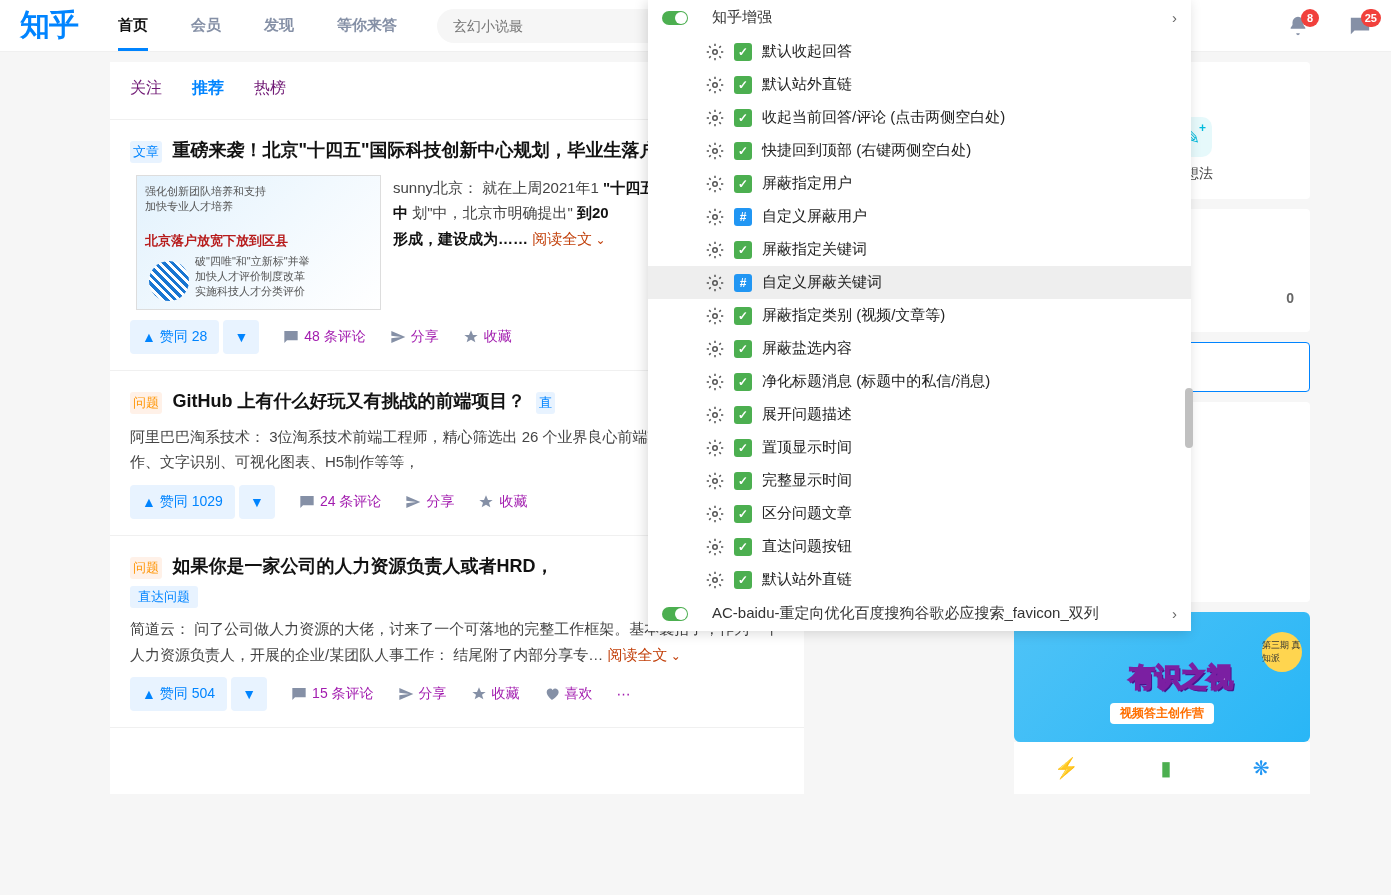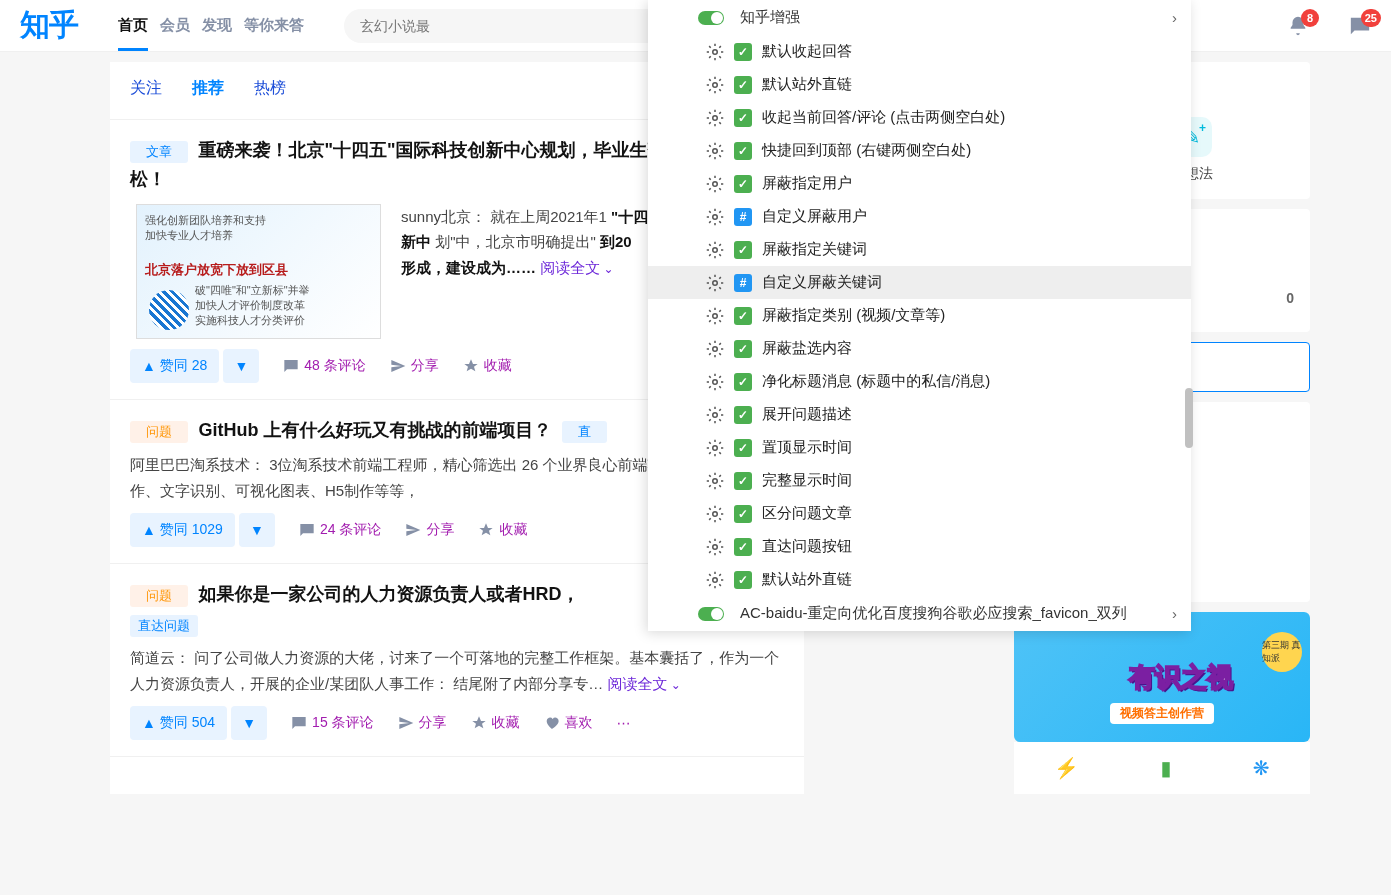--- a/index.html
+++ b/index.html
@@ -1,54 +1,54 @@
 <!DOCTYPE html>
 <html><head>
 <meta charset="utf-8">
 <style>
 * { margin:0; padding:0; box-sizing:border-box; font-family:-apple-system,BlinkMacSystemFont,"PingFang SC","Microsoft YaHei",sans-serif; }
 body { background:#f6f6f6; width:1391px; height:895px; overflow:hidden; position:relative; }
 
 
 .header { height:52px; background:#fff; border-bottom:1px solid #f0f0f0; display:flex; align-items:center; padding:0 20px; }
 .logo { color:#0084ff; font-size:30px; font-weight:700; margin-right:40px; letter-spacing:-1px; }
-.nav-tabs { display:flex; gap:12px; height:100%; align-items:flex-end; }
+.nav-tabs { display:flex; gap:43px; height:100%; align-items:flex-end; }
 .nav-tab { color:#8590a6; font-size:15px; height:100%; display:flex; align-items:center; cursor:pointer; position:relative;font-weight:bold; }
 .nav-tab.active { color:#121212; font-weight:600; }
 .nav-tab.active::after { content:""; position:absolute; bottom:0; left:0; right:0; height:3px; background:#0084ff; }
 .search-wrap { margin-left:40px; flex:1; max-width:500px; }
 .search-box { width:100%; height:34px; background:#f6f6f6; border-radius:20px; border:none; padding:0 16px; color:#8590a6; font-size:14px; outline:none; }
 .header-icons { margin-left:auto; display:flex; gap:40px; align-items:center; }
 .icon-badge { position:relative; }
 .badge { position:absolute; top:-6px; right:-10px; background:#f1403c; color:#fff; font-size:11px; min-width:18px; height:18px; border-radius:9px; display:flex; align-items:center; justify-content:center; padding:0 4px; font-weight:600; }
 
 
 .container { display:flex; gap:10px; padding:10px 0 0 110px; }
 .main-col { width:694px; background:#fff; }
 .side-col { width:296px; margin-left:200px; }
 
 
 .feed-tabs { display:flex; gap:30px; padding:16px 20px; border-bottom:1px solid #f0f0f0; }
-.feed-tab { font-size:16px; color:#1d4ed8; cursor:pointer; padding-bottom:4px; }
+.feed-tab { font-size:16px; color:#701a75; cursor:pointer; padding-bottom:4px; }
 .feed-tab.active { color:#0084ff; font-weight:600; }
 
 
 .feed-item { padding:16px 20px; border-bottom:1px solid #f0f0f0; }
-.item-tag { display:inline-block; padding:0 16px; height:22px; line-height:22px; border-radius:3px; font-size:13px; margin-right:6px; }
+.item-tag { display:inline-block; padding:0 3px; height:22px; line-height:22px; border-radius:3px; font-size:13px; margin-right:6px; }
 .tag-article { background:#e8f3ff; color:#0084ff; }
 .tag-question { background:#fff1e8; color:#ff9607; }
 .tag-direct { background:#e8f3ff; color:#0084ff; display:inline-block; padding:2px 8px; border-radius:3px; font-size:13px; margin-top:6px; }
 .item-title { font-size:18px; font-weight:700; color:#121212; line-height:1.6; display:inline; }
-.item-body { display:flex; gap:20px; margin-top:10px;padding-left:6px; }
+.item-body { display:flex; gap:12px; margin-top:10px;padding-left:6px; }
 .thumb { width:245px; height:135px; background:linear-gradient(135deg,#e3f2fd,#fff); border:1px solid #ddd; flex-shrink:0; padding:8px; font-size:11px; color:#555; overflow:hidden; position:relative; }
 .thumb .bj { color:#b71c1c; font-weight:bold; font-size:13px; margin-top:18px; }
 .thumb .globe { width:40px; height:40px; border-radius:50%; background:repeating-linear-gradient(45deg,#1976d2,#1976d2 3px,#fff 3px,#fff 6px); position:absolute; bottom:8px; left:12px; }
 .excerpt { font-size:15px; color:#444; line-height:1.7; }
 .excerpt b { font-weight:700; color:#121212; }
-.read-more { color:#6d28d9; cursor:pointer; }
+.read-more { color:#c2410c; cursor:pointer; }
 .read-more::after { content:" ⌄"; font-size:12px; }
 .actions { display:flex; align-items:center; gap:24px; margin-top:10px; }
 .vote { display:flex; gap:4px; }
 .vote-btn { background:#e8f3ff; color:#0084ff; border:none; height:34px; padding:0 12px; border-radius:4px; font-size:14px; font-weight:500; cursor:pointer; display:flex; align-items:center; gap:4px; }
 .vote-down { width:36px; justify-content:center; }
 .action-link { color:#a21caf; font-size:14px; display:flex; align-items:center; gap:5px; cursor:pointer; }
 
 
 .side-card { background:#fff; border-radius:4px; padding:16px; margin-bottom:10px; }
 .draft { color:#444; font-size:15px; margin-bottom:20px; }
@@ -59,21 +59,21 @@
 .stats-big { font-size:20px; font-weight:700; color:#121212; text-align:center; margin:6px 0; }
 .promo { height:130px; background:linear-gradient(135deg,#4fc3f7,#29b6f6); border-radius:6px; position:relative; overflow:hidden; display:flex; align-items:center; justify-content:center; }
 .promo-text { font-size:26px; font-weight:900; color:#fff; -webkit-text-stroke:2px #7b1fa2; text-shadow:2px 2px 0 #4a148c;margin-left:38px; }
 .promo-sub { position:absolute; bottom:18px; background:#fff; color:#ff6f00; padding:2px 10px; border-radius:4px; font-size:12px; font-weight:600; }
 .promo-badge { position:absolute; top:20px; right:8px; width:40px; height:40px; border-radius:50%; background:#ffd54f; font-size:9px; display:flex; align-items:center; justify-content:center; color:#333; }
 .bottom-icons { display:flex; justify-content:space-around; padding:14px 0; background:#fff; }
 .bi { font-size:20px; }
 
 
 .popup { position:absolute; top:0; left:648px; width:543px; background:#fff; box-shadow:-2px 2px 12px rgba(0,0,0,0.15); z-index:100; }
-.popup-header { display:flex; align-items:center; padding:8px 14px; gap:16px; color:#333; font-size:15px; cursor:pointer;margin-left:36px; }
+.popup-header { display:flex; align-items:center; padding:8px 14px; gap:24px; color:#333; font-size:15px; cursor:pointer; }
 .popup-header.sub { }
 .toggle { width:26px; height:14px; background:#4caf50; border-radius:7px; position:relative; flex-shrink:0; }
 .toggle::after { content:""; position:absolute; right:1px; top:1px; width:12px; height:12px; background:#fff; border-radius:50%; }
 .popup-row { display:flex; align-items:center; padding:7px 14px 7px 58px; gap:10px; font-size:15px; color:#222; cursor:pointer; }
 .popup-row.highlighted { background:#eeeeee; }
 .gear { color:#555; flex-shrink:0; }
 .check { width:18px; height:18px; background:#4caf50; border-radius:3px; display:flex; align-items:center; justify-content:center; color:#fff; font-size:12px; flex-shrink:0; font-weight:bold; }
 .hash { width:18px; height:18px; background:#2196f3; border-radius:3px; display:flex; align-items:center; justify-content:center; color:#fff; font-size:12px; flex-shrink:0; font-weight:bold; }
 .speech { width:18px; height:18px; border:1.5px solid #555; border-radius:4px; flex-shrink:0; position:relative; }
 .speech::after { content:"⋯"; position:absolute; top:-3px; left:2px; font-size:11px; color:#555; }

